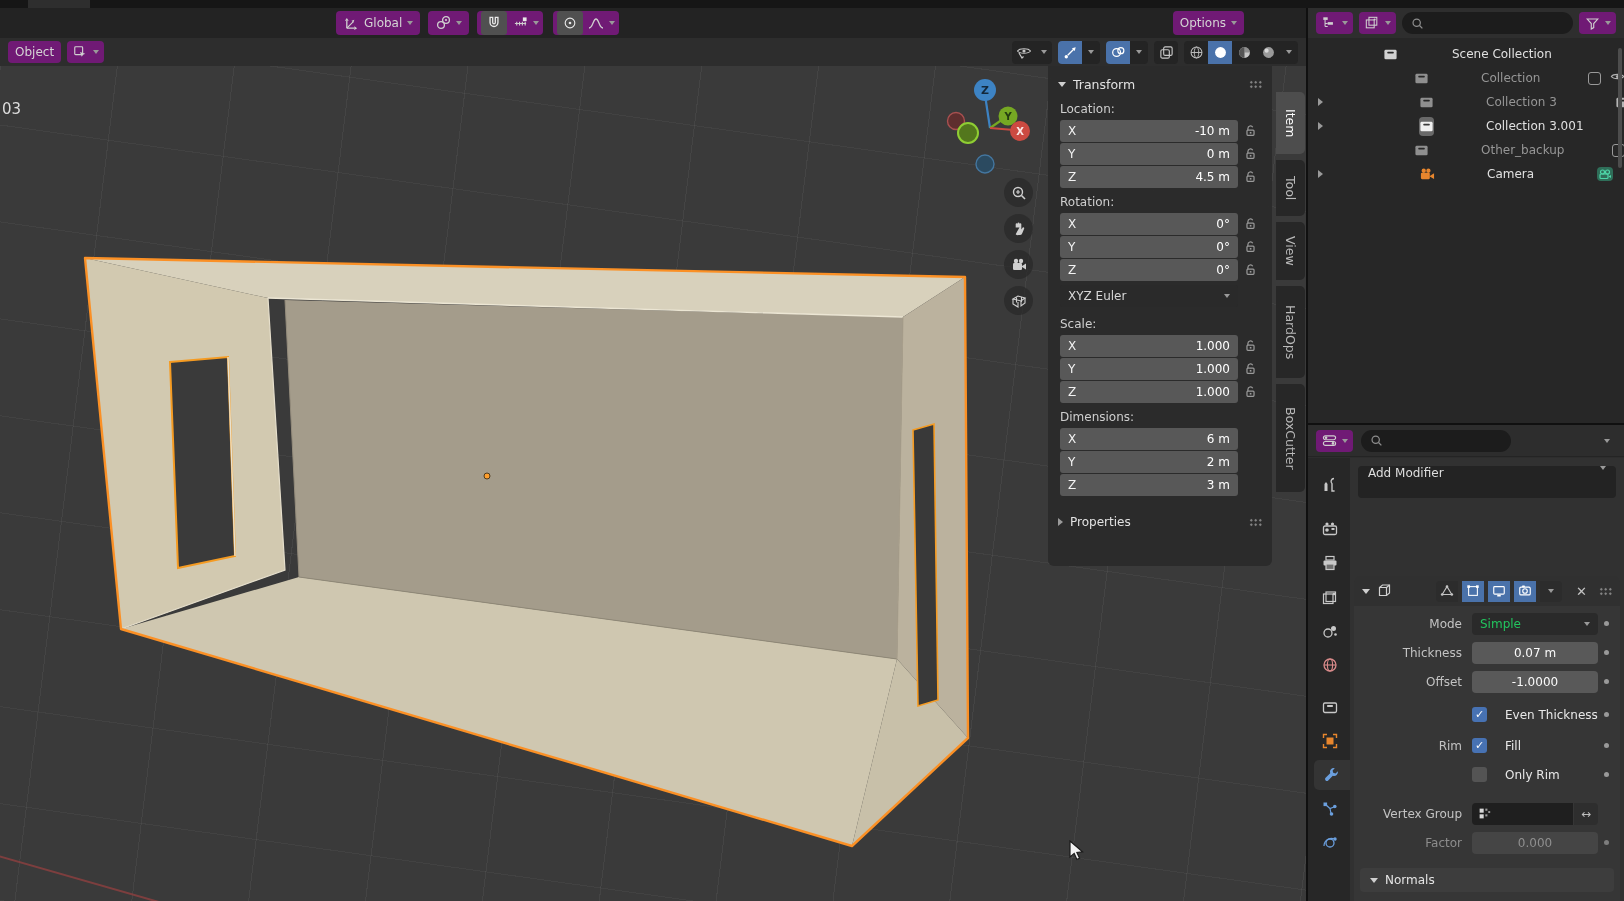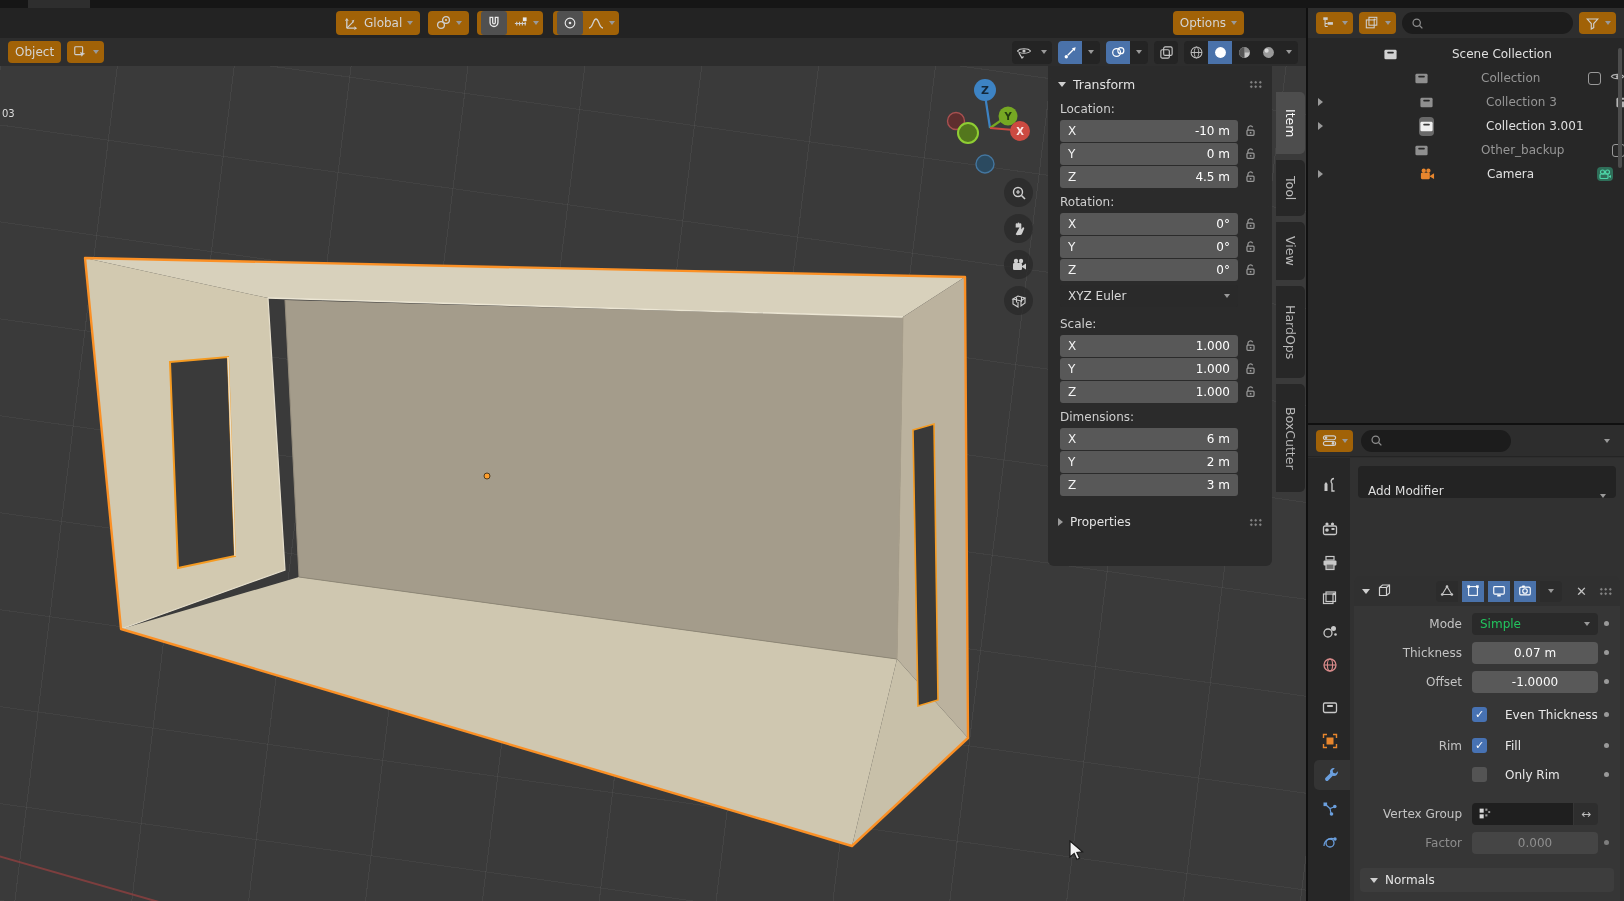--- a/index.html
+++ b/index.html
@@ -7,41 +7,41 @@
     font-family:"DejaVu Sans","Liberation Sans",sans-serif; font-size:12px; color:#c8c8c8; }
   .abs { position:absolute; }
   #app { position:relative; width:1624px; height:901px; background:#101010; }
 
   
   #topstrip { left:0; top:0; width:1624px; height:8px; background:#161616; }
   #topstrip .seg { position:absolute; left:28px; top:0; width:62px; height:8px; background:#2e2e2e; }
 
   
   #vh1 { left:0; top:8px; width:1306px; height:30px; background:#232323; display:flex; align-items:center; }
-  .pill { display:flex; align-items:center; gap:5px; background:#a16207; border-radius:4px; height:24px; padding:0 7px; color:#d4d4d4; }
+  .pill { display:flex; align-items:center; gap:5px; background:#701a75; border-radius:4px; height:24px; padding:0 7px; color:#d4d4d4; }
   .pill .seg-on { background:#505050; border-radius:3px; }
   .dd { width:0; height:0; border-left:3.5px solid transparent; border-right:3.5px solid transparent; border-top:4.5px solid #9a9a9a; display:inline-block; }
   .icon16 { width:16px; height:16px; display:inline-flex; align-items:center; justify-content:center; }
   .tglbtn { width:26px; height:24px; display:flex; align-items:center; justify-content:center; background:#282828; }
   .on-blue { background:#4a72aa !important; }
 
   
   #vh2 { left:0; top:38px; width:1306px; height:28px; background:#2d2d2d; display:flex; align-items:center; padding:0 8px; }
   #vh2 .rt { margin-left:auto; display:flex; align-items:center; gap:6px; }
   .hgroup { display:flex; align-items:center; background:#242424; border-radius:4px; overflow:hidden; height:23px; }
   .hbtn { height:23px; display:flex; align-items:center; justify-content:center; padding:0 4px; min-width:24px; }
 
   
   #viewport { left:0; top:66px; width:1306px; height:835px; background-color:#3a3a3a;
     background-image:
       repeating-linear-gradient(97deg, rgba(255,255,255,0.05) 0 1px, transparent 1px 116px),
       repeating-linear-gradient(8deg, rgba(255,255,255,0.04) 0 1px, transparent 1px 96px);
   }
   #scene { position:absolute; left:0; top:66px; }
-  #vp-text { left:2px; top:108px; color:#dddddd; font-size:10px; }
+  #vp-text { left:2px; top:100px; color:#dddddd; font-size:15px; }
   #redaxis { left:-12px; top:786px; width:300px; height:2px; background:#8f4040; transform:rotate(16deg); transform-origin:left center; opacity:.8; }
 
   
   .navbtn { position:absolute; width:29px; height:29px; border-radius:50%; background:rgba(38,38,38,.65); display:flex; align-items:center; justify-content:center; }
 
   
   #npanel { left:1048px; top:66px; width:224px; height:500px; background:rgba(43,43,43,.96); border-radius:0 0 6px 6px; padding:6px 0; }
   .phead { display:flex; align-items:center; height:24px; padding:0 10px; color:#e2e2e2; }
   .tri-d { width:0;height:0;border-left:4px solid transparent;border-right:4px solid transparent;border-top:5px solid #cfcfcf; margin-right:7px;}
   .tri-r { width:0;height:0;border-top:4px solid transparent;border-bottom:4px solid transparent;border-left:5px solid #9a9a9a; margin-right:7px;}
@@ -79,21 +79,21 @@
   .chip { position:absolute; right:-7px; bottom:-3px; background:#1f1f1f; color:#efefef; font-size:8px; border-radius:6px; padding:0 3px; line-height:9px; }
   #ol-scroll { position:absolute; right:2px; top:40px; width:4px; height:120px; background:#4d4d4d; border-radius:2px; }
 
   #props { left:1308px; top:425px; width:316px; height:476px; background:#2d2d2d; }
   #pr-head { display:flex; align-items:center; height:32px; background:#2d2d2d; padding:0 8px; gap:8px; border-bottom:1px solid #242424; }
   #pr-tabs { position:absolute; left:0; top:33px; width:42px; height:443px; background:#272727; }
   .ptab { position:absolute; left:5px; width:34px; height:30px; display:flex; align-items:center; justify-content:center; border-radius:5px 0 0 5px; }
   .ptab.active { background:#343434; left:6px; width:36px; }
   #pr-body { position:absolute; left:42px; top:33px; width:274px; height:443px; background:#313131; }
   .crumb { display:flex; align-items:center; gap:6px; height:30px; padding:0 12px 0 14px; color:#dcdcdc; }
-  .addmod { display:flex; align-items:flex-end; height:32px; margin:8px 8px 10px 8px; background:#232323; border-radius:4px; padding:0 10px; color:#dedede; }
+  .addmod { display:flex; align-items:flex-start; height:32px; margin:8px 8px 10px 8px; background:#232323; border-radius:4px; padding:0 10px; color:#dedede; }
   .addmod .dd { margin-left:auto; }
   #modpanel { position:absolute; left:4px; top:118px; width:266px; height:325px; background:#363636; border-radius:6px 6px 0 0; }
   #modhead { display:flex; align-items:center; height:30px; padding:0 8px; background:#303030; border-radius:6px 6px 0 0; gap:4px; }
   .mtgl { width:22px; height:21px; display:flex; align-items:center; justify-content:center; background:#2c2c2c; }
   .mrow { display:flex; align-items:center; height:23px; margin:6px 6px 0 6px; }
   .mlabel { width:112px; text-align:right; padding-right:10px; color:#c3c3c3; white-space:nowrap; }
   .mfield { flex:1; display:flex; align-items:center; justify-content:center; background:#595959; border-radius:4px; height:22px; color:#fafafa; position:relative; }
   .mselect { flex:1; display:flex; align-items:center; background:#2a2a2a; border-radius:4px; height:22px; padding:0 8px; color:#22c55e; }
   .mselect .dd { margin-left:auto; }
   .mfield.dim { background:#454545; color:#8f8f8f; }

